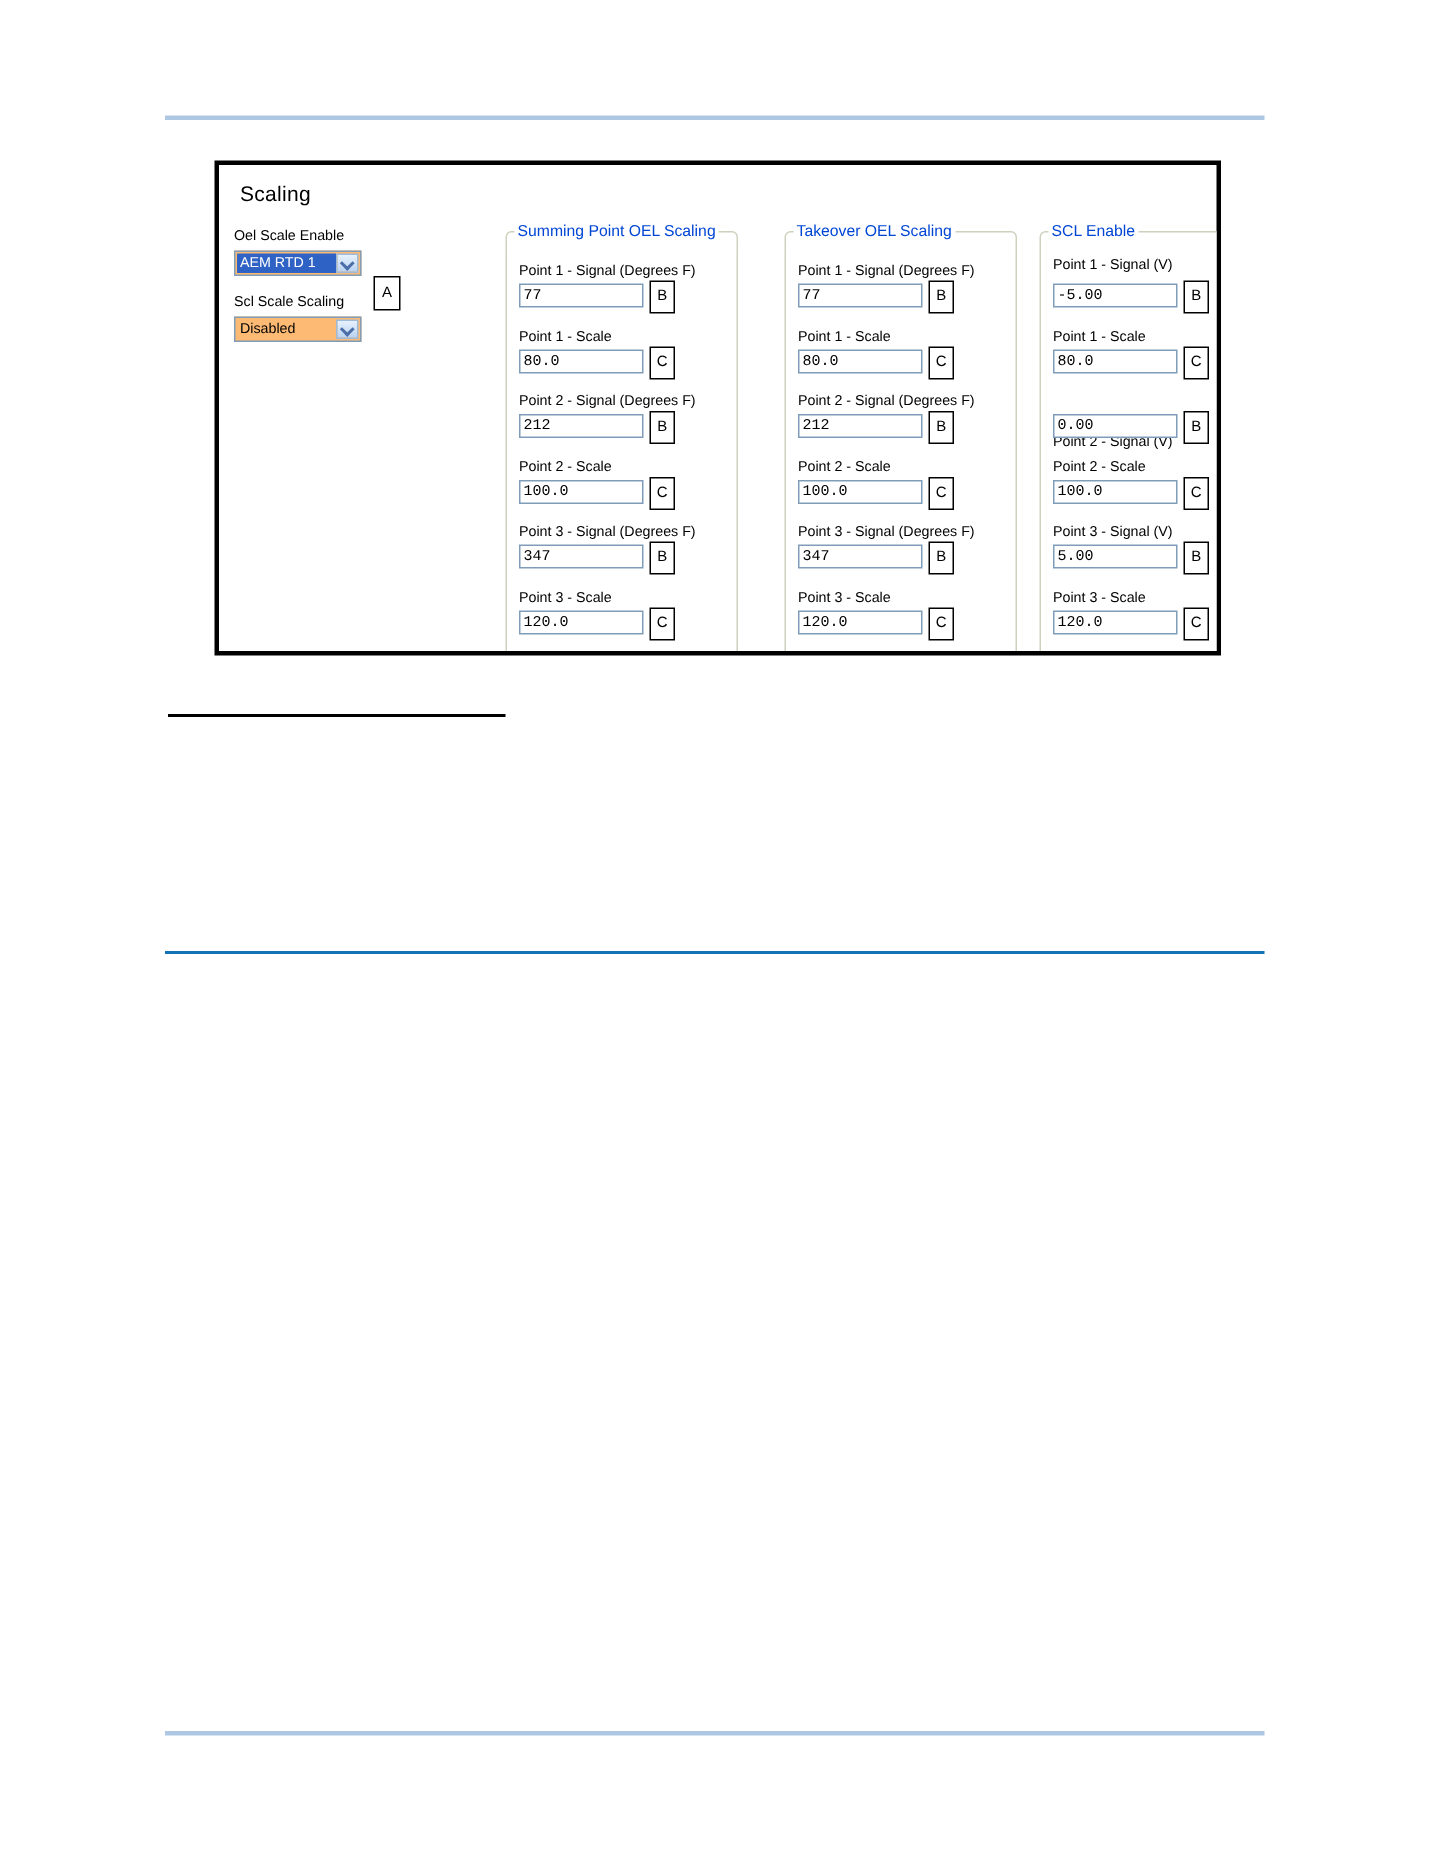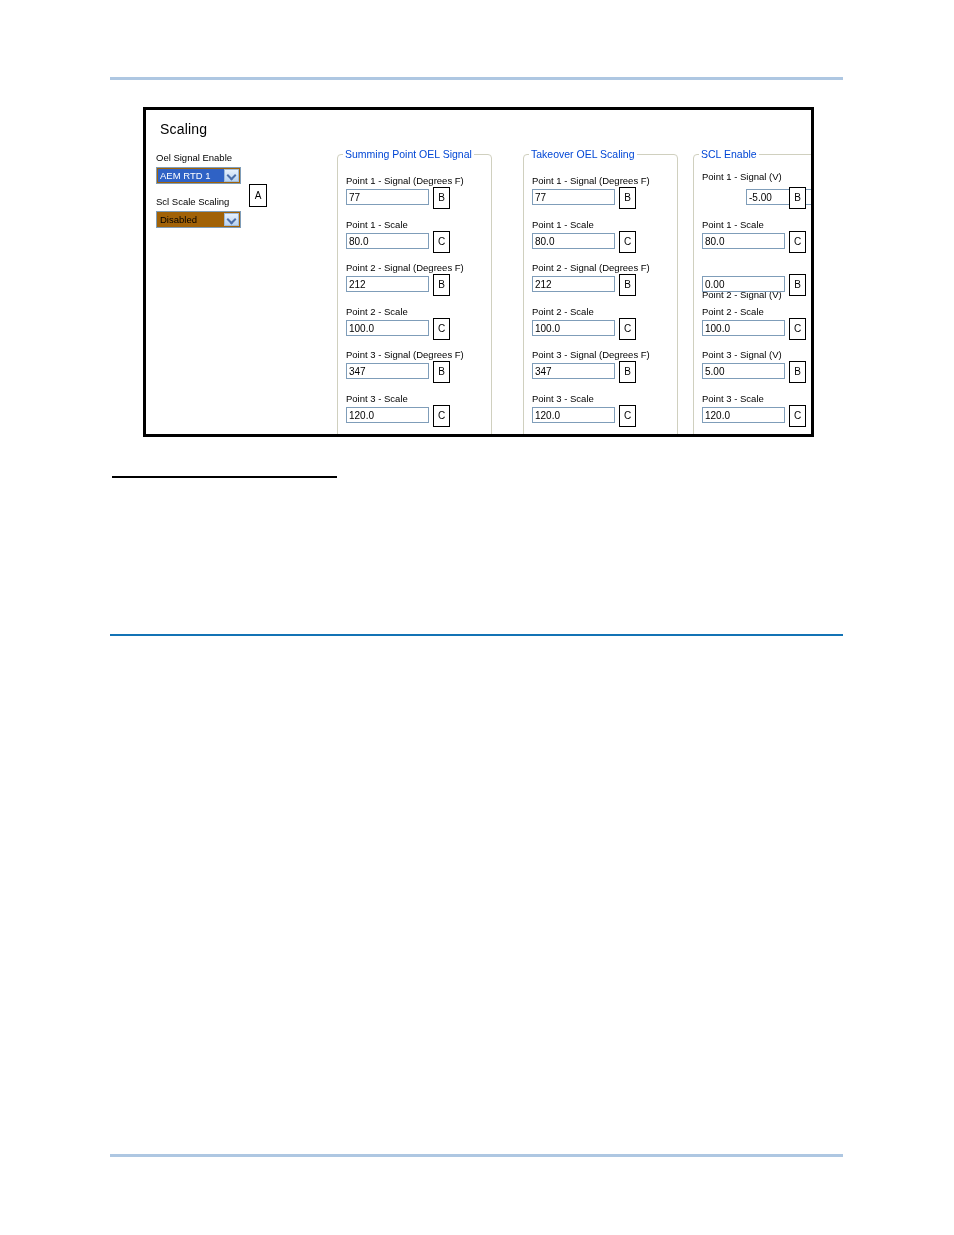--- a/index.html
+++ b/index.html
@@ -21,21 +21,21 @@
   #shot-heading{
     position:absolute;left:14px;top:11px;font-size:14px;line-height:16px;
     letter-spacing:.2px;white-space:nowrap;
   }
   .small-label{position:absolute;font-size:9.5px;line-height:11px;white-space:nowrap;}
   #oel-label{left:10px;top:42px;}
   #scl-label{left:10px;top:86px;}
 
   .combo{
     position:absolute;width:85px;height:17px;border:1px solid #7f9db9;
-    background:#a16207;box-sizing:border-box;cursor:default;
+    background:#fdba74;box-sizing:border-box;cursor:default;
   }
   #oel-combo{left:10px;top:57px;}
   #scl-combo{left:10px;top:101px;}
   .combo .txt{
     position:absolute;left:1px;top:1px;right:16px;bottom:1px;
     font-size:9.5px;line-height:13px;padding:0 2px;white-space:nowrap;overflow:hidden;
   }
   .combo .txt.selected{background:#2f62c5;color:#fff;}
   .combo .btn{
     position:absolute;right:1px;top:1px;width:15px;bottom:1px;
@@ -56,56 +56,56 @@
     position:absolute;top:44px;width:155px;height:293px;
     border:1px solid #d0d0bf;border-radius:4px;box-sizing:border-box;background:#fff;
   }
   .group-title{
     position:absolute;top:-7px;left:5px;background:#fff;padding:0 2px;
     font-size:10.5px;line-height:12px;color:#0046d5;white-space:nowrap;
   }
   .fld-label{position:absolute;left:8px;font-size:9.5px;line-height:11px;white-space:nowrap;}
   .fld-input{
     position:absolute;left:8px;width:83px;height:16px;border:1px solid #7f9db9;
-    box-sizing:border-box;font-size:10px;padding:0 2px;font-family:Liberation Sans, sans-serif;
+    box-sizing:border-box;font-size:10px;padding:0 2px;font-family:Liberation Mono, monospace;
     background:#fff;color:#000;
   }
   .fld-callout{width:17px;height:22px;line-height:20px;left:95px;}
 </style>
 </head>
 <body>
 
 <div class="rule rule-light" style="top:77px"></div>
 <div class="rule rule-black"></div>
 <div class="rule rule-blue"></div>
 <div class="rule rule-light" style="top:1154px"></div>
 
 <div id="shot">
 
   <div id="shot-heading">Scaling</div>
 
-  <div id="oel-label" class="small-label">Oel Signal Enable</div>
+  <div id="oel-label" class="small-label">Oel Scale Enable</div>
 
   <div id="oel-combo" class="combo">
     <div class="txt selected">AEM RTD 1</div>
     <div class="btn"></div>
   </div>
 
   <div id="callout-a" class="callout">A</div>
 
   <div id="scl-label" class="small-label">Scl Scale Scaling</div>
 
   <div id="scl-combo" class="combo">
     <div class="txt">Disabled</div>
     <div class="btn"></div>
   </div>
 
   <div id="groups">
       <div class="groupbox" style="left: 191px;">
-        <span class="group-title">Summing Point OEL Signal</span>
+        <span class="group-title">Summing Point OEL Scaling</span>
         <div class="fld-label" style="top: 20px;">Point 1 - Signal (Degrees F)</div>
         <input class="fld-input" type="text" value="77" style="top: 34px;">
         <div class="callout fld-callout" style="top: 32px;">B</div>
         <div class="fld-label" style="top: 64px;">Point 1 - Scale</div>
         <input class="fld-input" type="text" value="80.0" style="top: 78px;">
         <div class="callout fld-callout" style="top: 76px;">C</div>
         <div class="fld-label" style="top: 107px;">Point 2 - Signal (Degrees F)</div>
         <input class="fld-input" type="text" value="212" style="top: 121px;">
         <div class="callout fld-callout" style="top: 119px;">B</div>
         <div class="fld-label" style="top: 151px;">Point 2 - Scale</div>
@@ -135,21 +135,21 @@
         <div class="fld-label" style="top: 194px;">Point 3 - Signal (Degrees F)</div>
         <input class="fld-input" type="text" value="347" style="top: 208px;">
         <div class="callout fld-callout" style="top: 206px;">B</div>
         <div class="fld-label" style="top: 238px;">Point 3 - Scale</div>
         <input class="fld-input" type="text" value="120.0" style="top: 252px;">
         <div class="callout fld-callout" style="top: 250px;">C</div>
       </div>
       <div class="groupbox" style="left: 547px;">
         <span class="group-title">SCL Enable</span>
         <div class="fld-label" style="top: 16px;">Point 1 - Signal (V)</div>
-        <input class="fld-input" type="text" value="-5.00" style="top: 34px; margin-left: 44px;">
+        <input class="fld-input" type="text" value="-5.00" style="top: 34px;">
         <div class="callout fld-callout" style="top: 32px;">B</div>
         <div class="fld-label" style="top: 64px;">Point 1 - Scale</div>
         <input class="fld-input" type="text" value="80.0" style="top: 78px;">
         <div class="callout fld-callout" style="top: 76px;">C</div>
         <div class="fld-label" style="top: 107px; margin-top: 27px;">Point 2 - Signal (V)</div>
         <input class="fld-input" type="text" value="0.00" style="top: 121px;">
         <div class="callout fld-callout" style="top: 119px;">B</div>
         <div class="fld-label" style="top: 151px;">Point 2 - Scale</div>
         <input class="fld-input" type="text" value="100.0" style="top: 165px;">
         <div class="callout fld-callout" style="top: 163px;">C</div>

